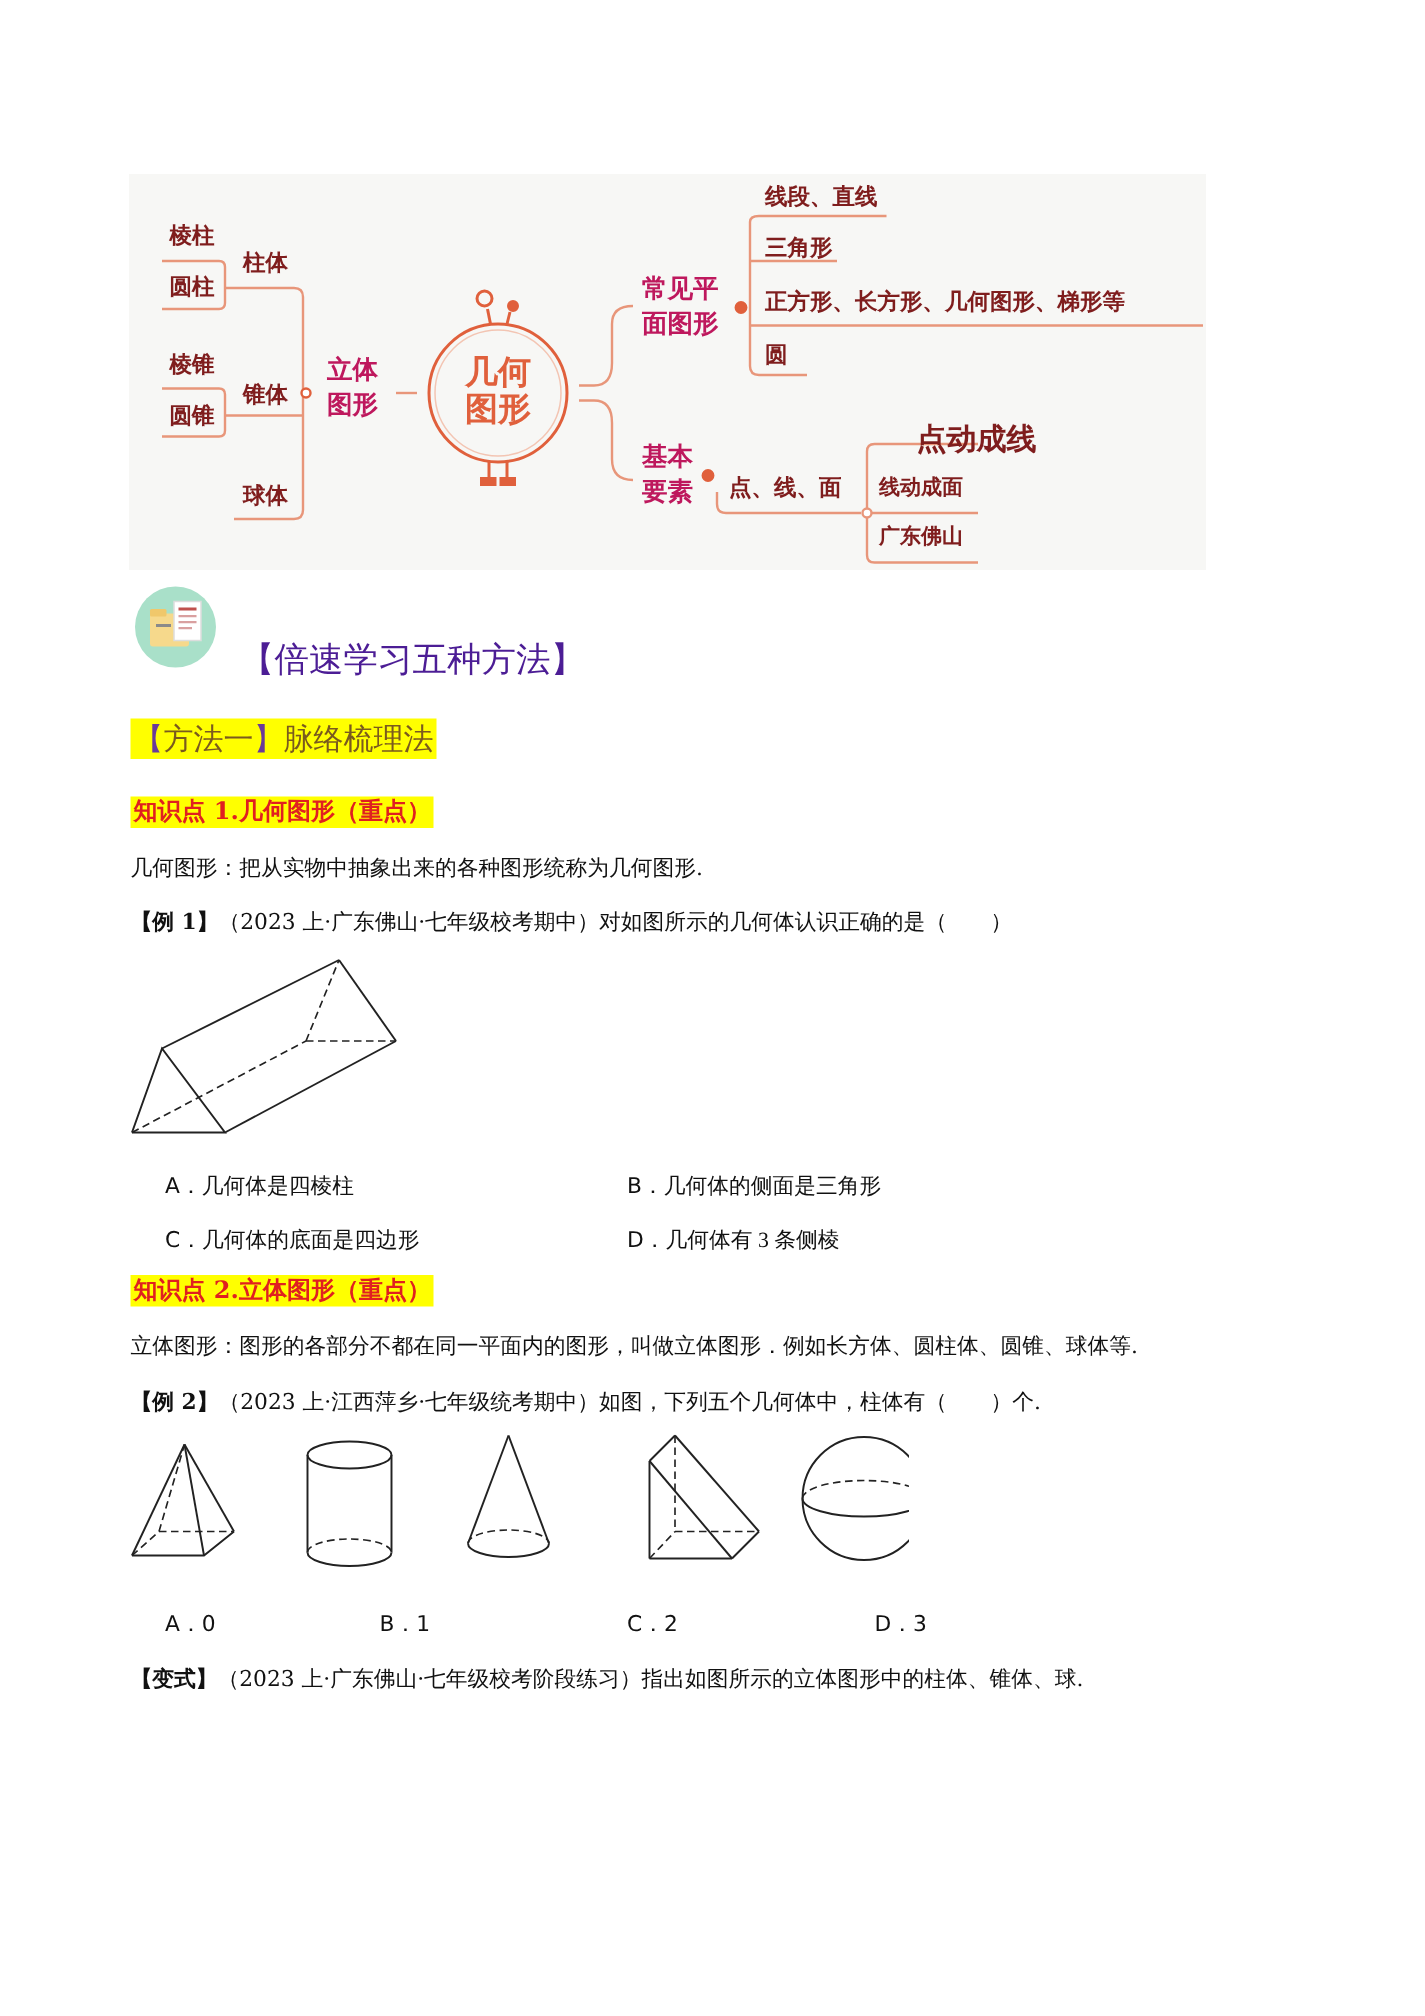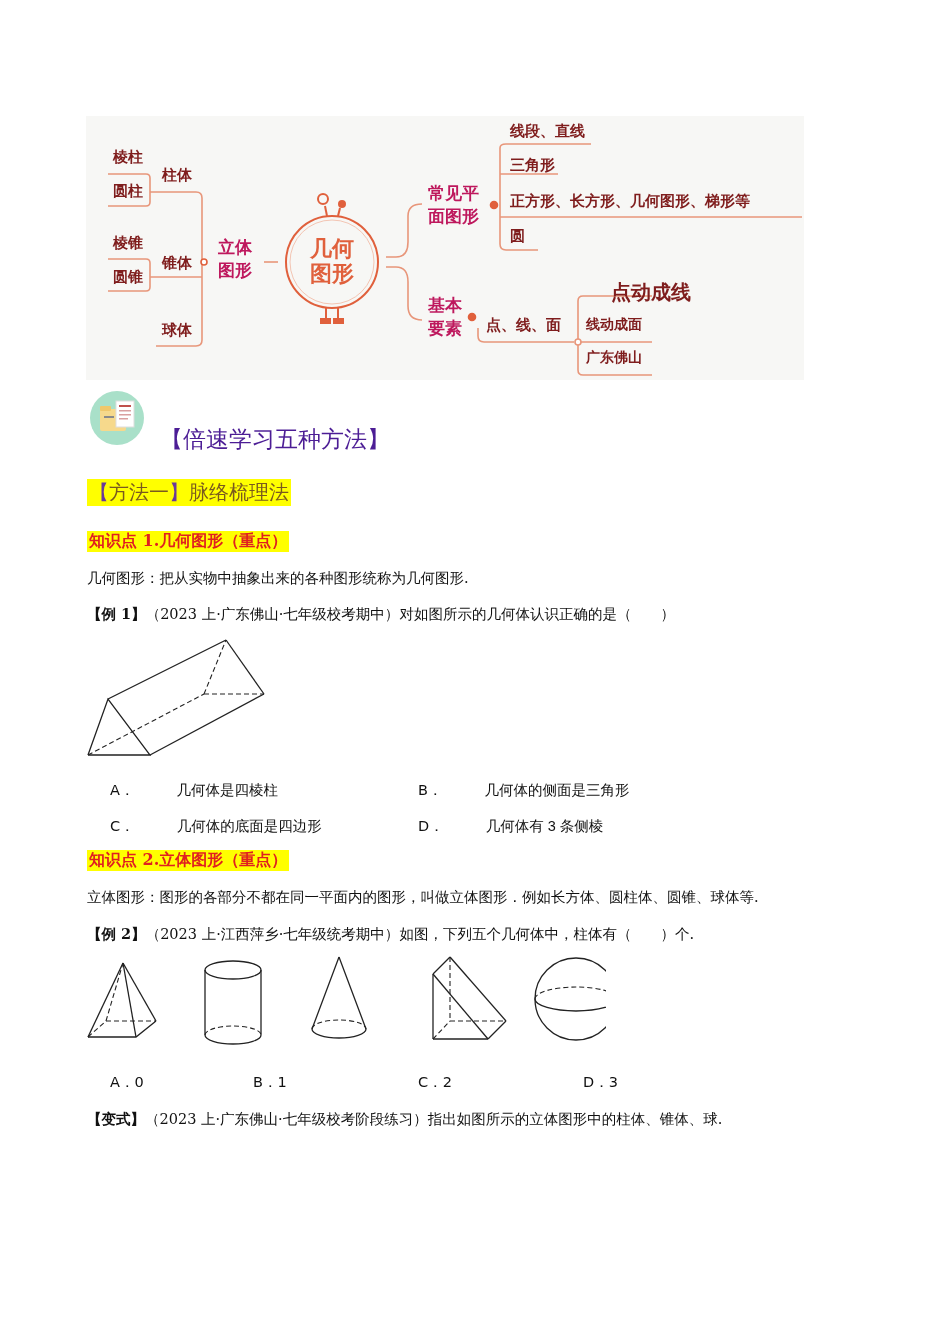--- a/index.html
+++ b/index.html
@@ -10,21 +10,21 @@
   .mm-text { position:absolute; font-size:15px; color:#7f1d1d; white-space:nowrap;font-weight:bold; }
   .mm-big { font-size:17px; color:#be185d; font-weight:bold; line-height:23px; }
   .mm-center { position:absolute; color:#e0603c; font-weight:bold; font-size:22px; line-height:25px; text-align:center; }
   .section-title { font-family:"DejaVu Serif", serif; font-size:23px; color:#4c1d95; }
   .method { font-family:"DejaVu Serif", serif; font-size:20px; background:#ffff00; color:#7a5a1e; padding:0 2px; }
   .method .br { color:#6a3a9a; }
   .kp { font-family:"DejaVu Serif", serif; font-size:16px; background:#ffff00; color:#e02020; font-weight:bold; padding:0 2px; }
   .para { font-family:"DejaVu Serif", serif; font-size:14.5px; color:#111; white-space:nowrap; }
   .ex-tag { font-weight:bold; }
   .opt { font-size:14.5px; color:#111; white-space:nowrap; font-family:"DejaVu Sans", sans-serif; }
-  .opt .cn { font-family:Liberation Sans, sans-serif;margin-left:42px; }
+  .opt .cn { font-family:Liberation Serif, serif; }
 </style>
 </head>
 <body>
 
 <div class="abs mindmap">
   <svg class="abs" style="left:0;top:0" width="718" height="264">
     <g fill="none" stroke="#e8967a" stroke-width="1.6">
 
       <path d="M22 58 H60 Q64 58 64 62 V86 Q64 90 60 90 H22"></path>
       <path d="M22 143 H60 Q64 143 64 147 V171 Q64 175 60 175 H22"></path>

